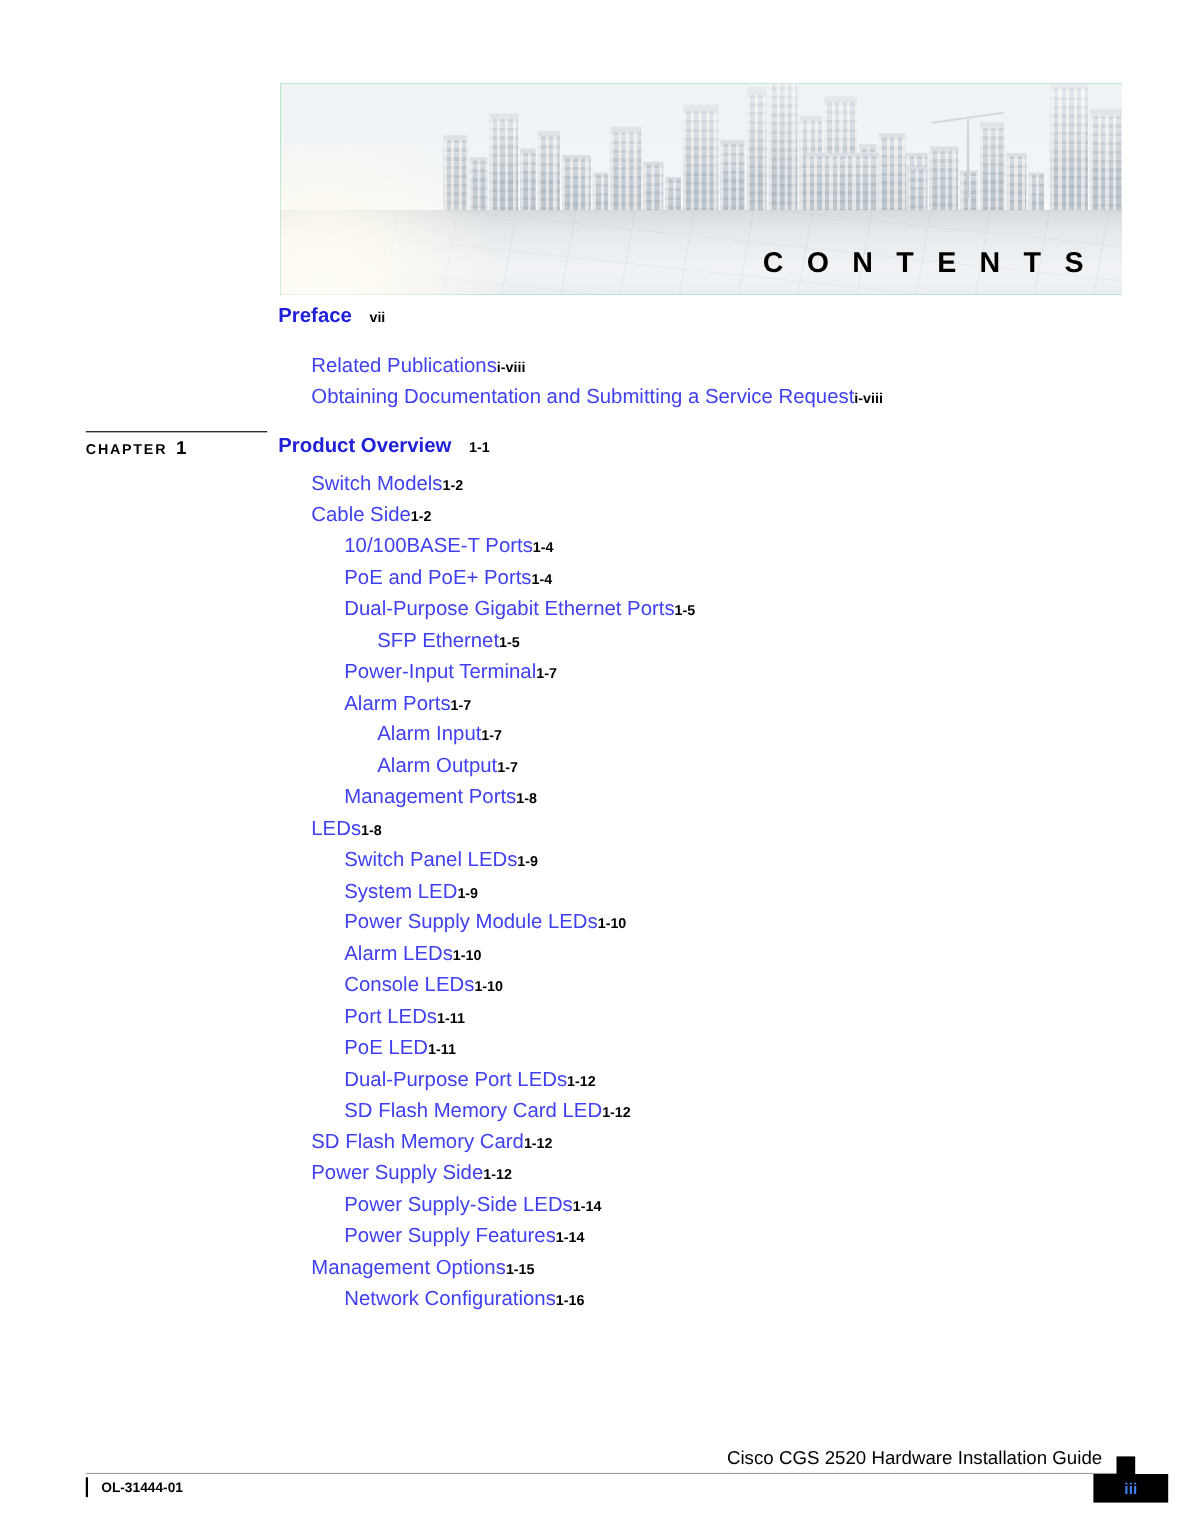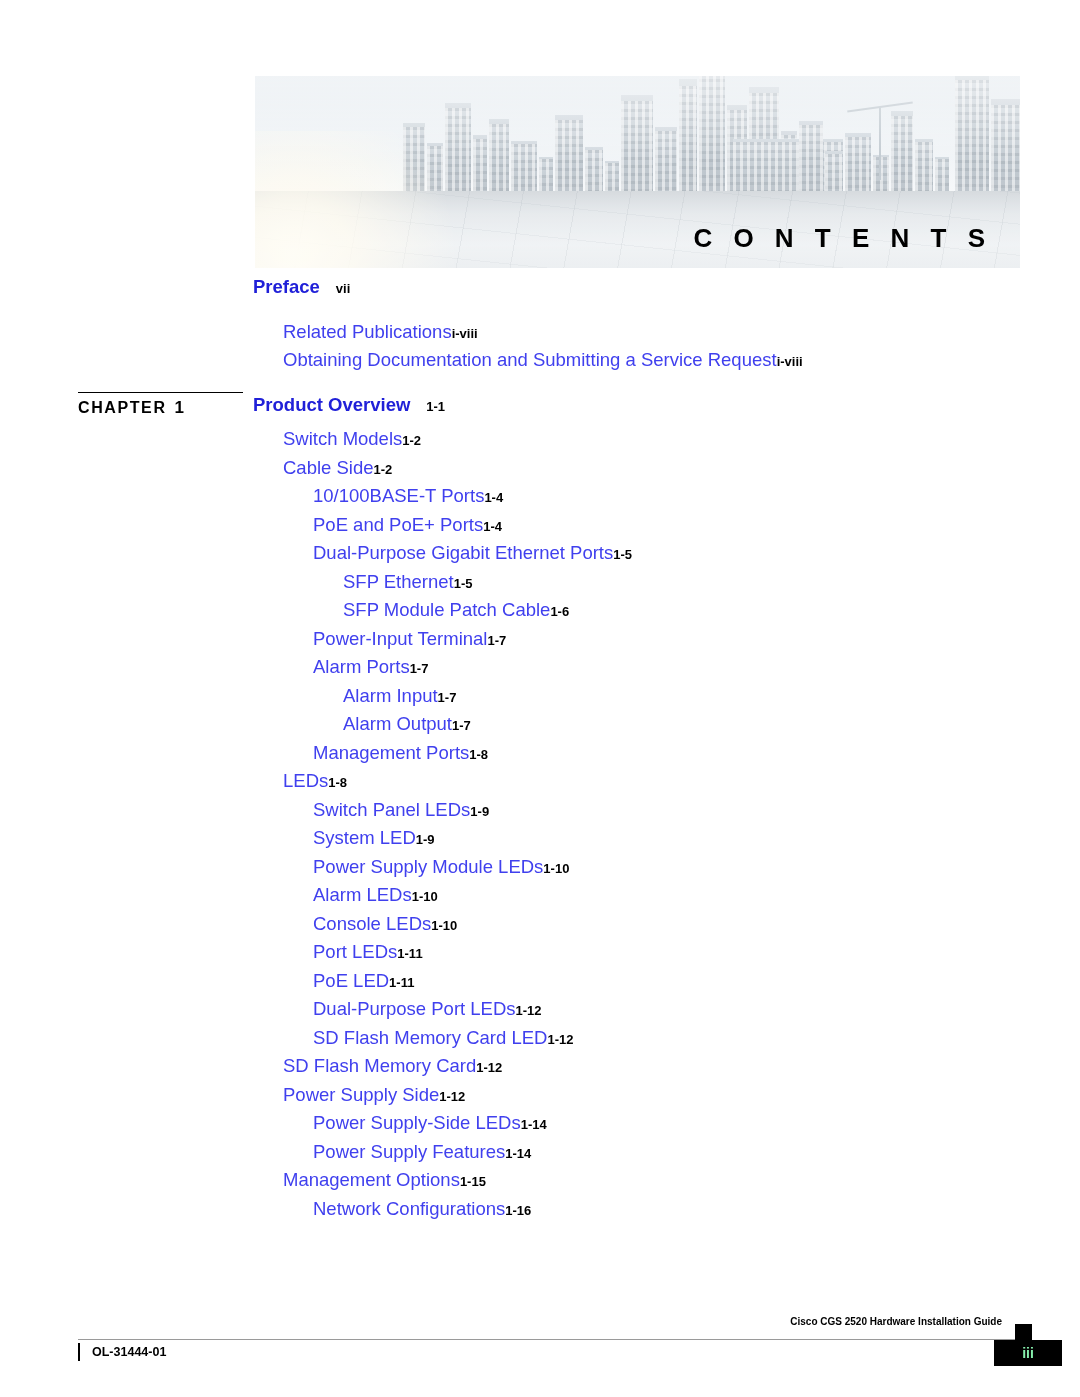--- a/index.html
+++ b/index.html
@@ -146,21 +146,21 @@
     height: 1px;
     background: #000000;
     margin-bottom: 5px;
   }
   .chapter-line {
     display: flex;
     align-items: baseline;
     color: #000000;
   }
   .chapter-word {
-    font-size: 16px;
+    font-size: 13px;
     font-weight: bold;
     letter-spacing: 1.6px;
   }
   .chapter-num {
     font-size: 17px;
     font-weight: bold;
     margin-left: 8px;
   }
 
   
@@ -168,22 +168,22 @@
     position: absolute;
     left: 0;
     top: 1316px;
     width: 1080px;
     height: 60px;
   }
   .footer-guide {
     position: absolute;
     right: 78px;
     top: 0px;
-    font-size: 10px;
-    font-weight: bold;
+    font-size: 17px;
+    font-weight: normal;
     color: #000000;
   }
   .footer-rule {
     position: absolute;
     left: 78px;
     right: 60px;
     top: 23px;
     height: 1px;
     background: #9a9a9a;
   }
@@ -195,21 +195,21 @@
     height: 17px;
     background: #000000;
   }
   .footer-pagebox {
     position: absolute;
     right: 18px;
     top: 24px;
     width: 68px;
     height: 26px;
     background: #000000;
-    color: #86efac;
+    color: #3b82f6;
     font-size: 14px;
     font-weight: bold;
     display: flex;
     align-items: center;
     justify-content: center;
   }
   .footer-tick {
     position: absolute;
     left: 78px;
     top: 27px;
@@ -311,24 +311,20 @@
       <span class="page">1-4</span>
     </div>
     <div class="entry lvl-2">
       <span class="label">Dual-Purpose Gigabit Ethernet Ports</span>
       <span class="page">1-5</span>
     </div>
     <div class="entry lvl-3">
       <span class="label">SFP Ethernet</span>
       <span class="page">1-5</span>
     </div>
-    <div class="entry lvl-3">
-      <span class="label">SFP Module Patch Cable</span>
-      <span class="page">1-6</span>
-    </div>
     <div class="entry lvl-2">
       <span class="label">Power-Input Terminal</span>
       <span class="page">1-7</span>
     </div>
     <div class="entry lvl-2">
       <span class="label">Alarm Ports</span>
       <span class="page">1-7</span>
     </div>
     <div class="entry lvl-3">
       <span class="label">Alarm Input</span>

